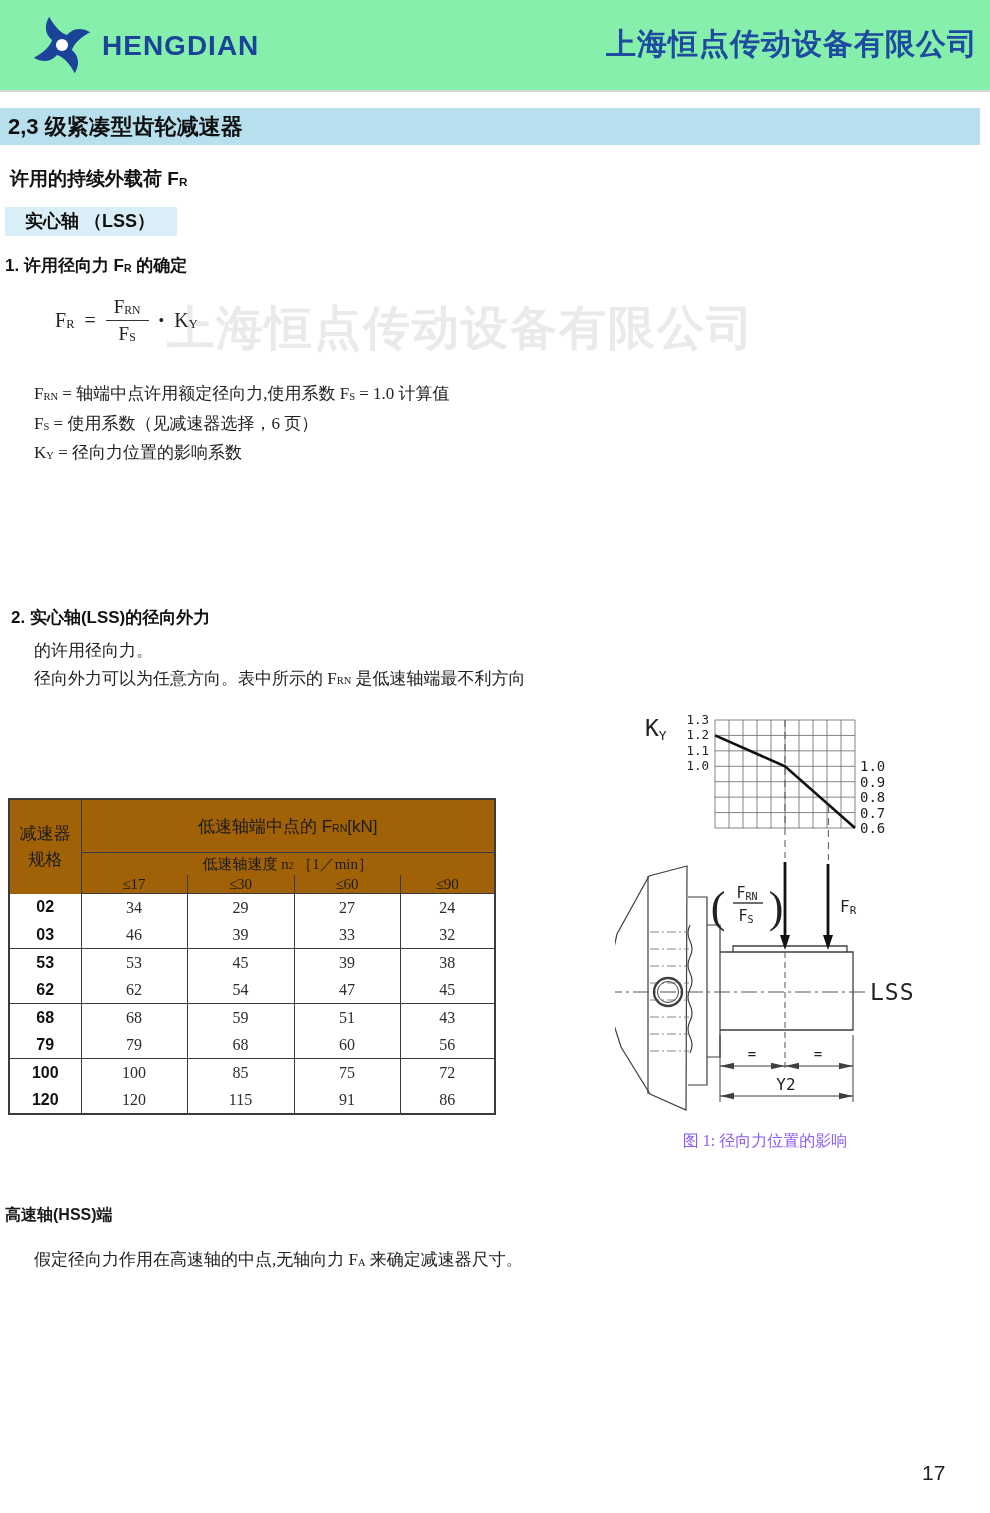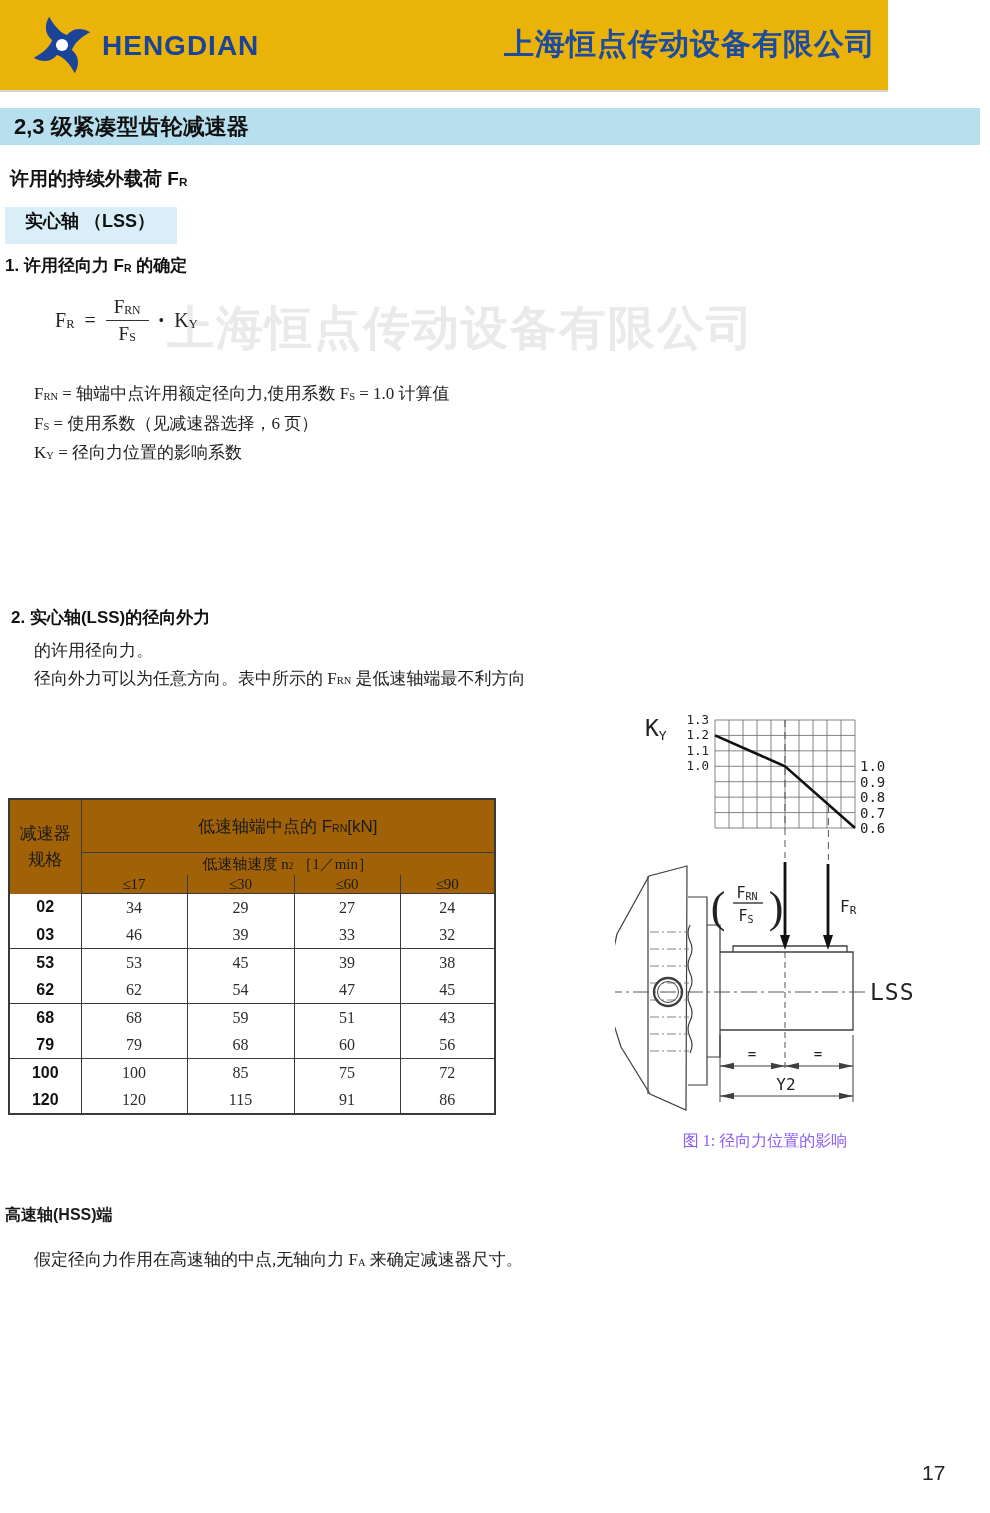--- a/index.html
+++ b/index.html
@@ -1,27 +1,27 @@
 <!DOCTYPE html>
 <html><head>
 <meta charset="utf-8">
 <style>
   html,body{margin:0;padding:0;background:#ffffff;}
   body{width:990px;height:1513px;position:relative;font-family:"Liberation Serif",serif;color:#1a1a1a;}
   .abs{position:absolute;}
   .hd{font-family:"Liberation Sans",sans-serif;font-weight:bold;}
   sub{font-size:0.62em;vertical-align:baseline;position:relative;bottom:-0.08em;}
   
-  .page-header{position:absolute;left:0;top:0;width:888px;height:90px;border-bottom:2px solid #d6d6d6;background:#eab308;}
+  .page-header{position:absolute;left:0;top:0;width:990px;height:90px;border-bottom:2px solid #d6d6d6;background:#86efac;}
   .brand-text{position:absolute;left:102px;top:30px;font-family:"Liberation Sans",sans-serif;font-weight:600;font-size:28px;letter-spacing:1px;color:#1b4499;}
   .company{position:absolute;right:12px;top:24px;font-size:30px;font-weight:bold;color:#1d4ba0;letter-spacing:1px;font-family:"Liberation Serif",serif;}
   
   .title-bar{position:absolute;left:0;top:108px;width:980px;height:37px;background:#b7dfee;}
-  .title-bar span{display:block;padding-left:14px;line-height:37px;font-size:22px;color:#101010;}
-  .lss-bar{position:absolute;left:5px;top:207px;width:172px;height:37px;background:#d9eef6;}
+  .title-bar span{display:block;padding-left:8px;line-height:37px;font-size:22px;color:#101010;}
+  .lss-bar{position:absolute;left:5px;top:207px;width:172px;height:29px;background:#d9eef6;}
   .lss-bar span{display:block;padding-left:20px;line-height:29px;font-size:18px;color:#101010;}
   .subtitle{position:absolute;left:10px;top:166px;font-size:19px;color:#111;}
   .sec-heading{font-size:17px;color:#111;}
   
   .formula{position:absolute;left:55px;top:296px;display:flex;align-items:center;font-size:20px;color:#222;z-index:2;}
   .formula .eq{margin:0 10px;}
   .formula .dot{margin:0 10px;font-size:16px;}
   .frac{display:inline-block;text-align:center;vertical-align:middle;}
   .frac .num{display:block;border-bottom:1.5px solid #333;padding:0 8px 2px 8px;font-size:19px;}
   .frac .den{display:block;padding:2px 8px 0 8px;font-size:19px;}

